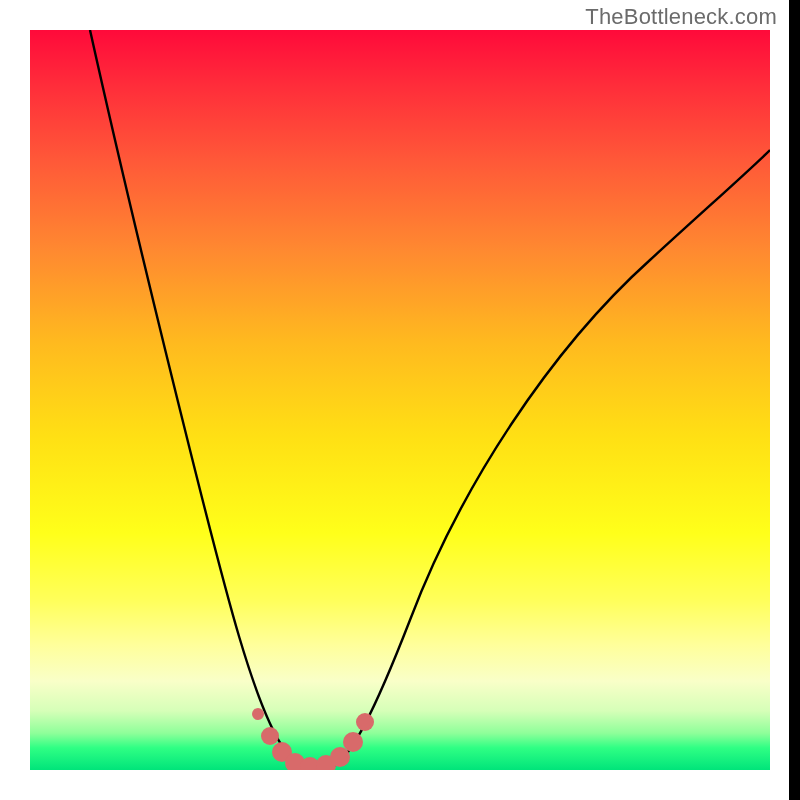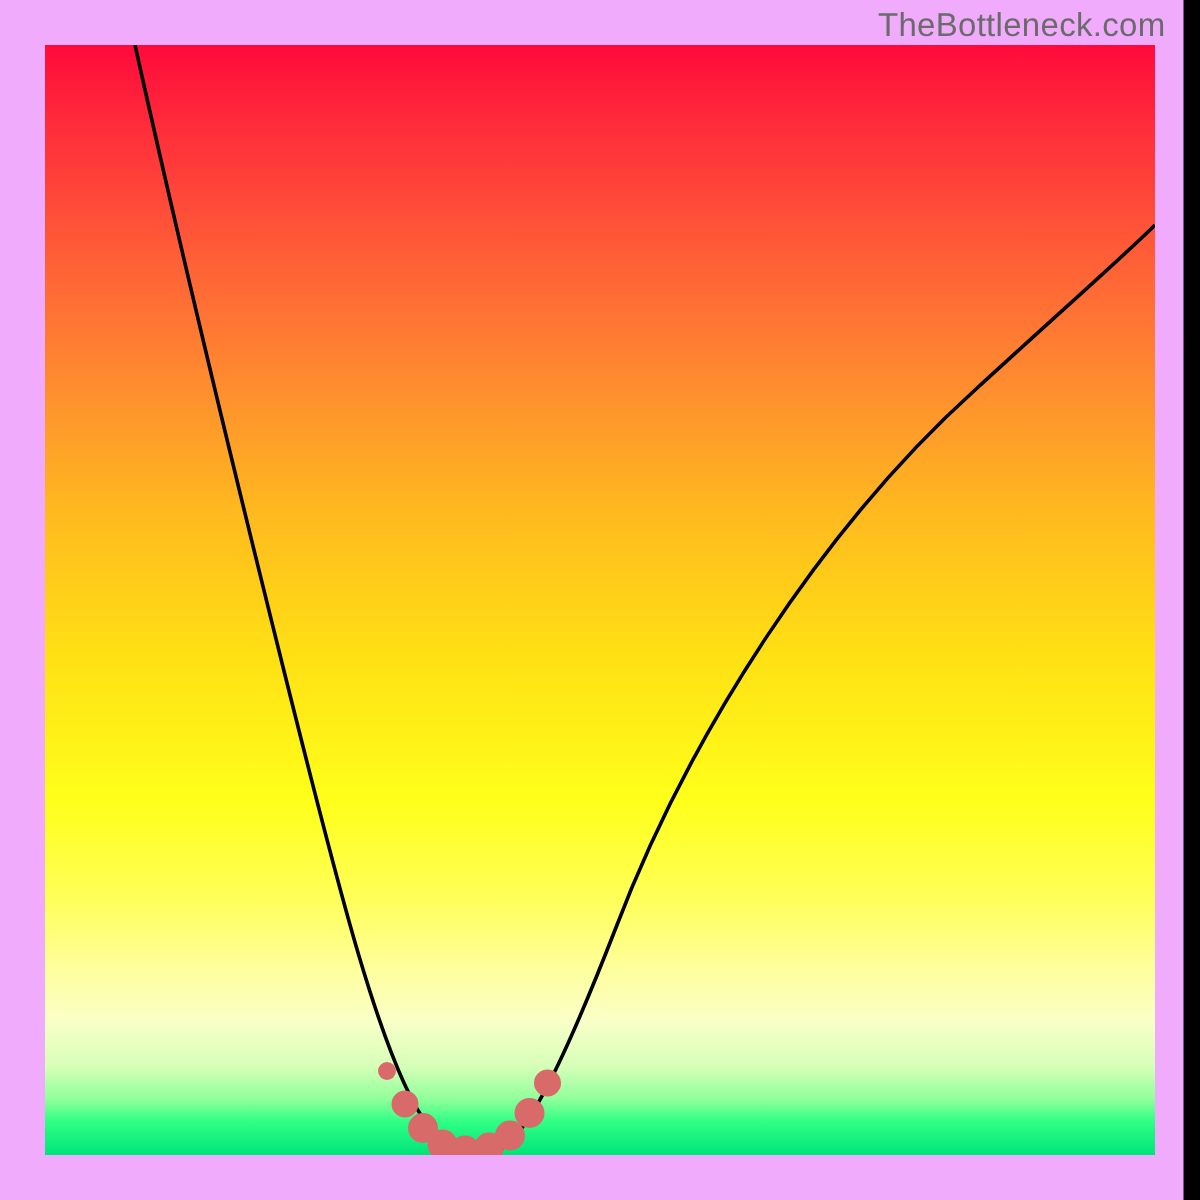--- a/index.html
+++ b/index.html
@@ -9,21 +9,21 @@
     height: 800px;
     background: #000;
     overflow: hidden;
   }
   .frame {
     position: absolute;
     top: 0;
     left: 0;
     width: 789px;
     height: 800px;
-    background: #f0abfc;
+    background: #ffffff;
   }
   .plot {
     position: absolute;
     top: 30px;
     left: 30px;
     width: 740px;
     height: 740px;
     background: linear-gradient(to bottom,
       #ff0a3a 0%,
       #ff2f3a 8%,

